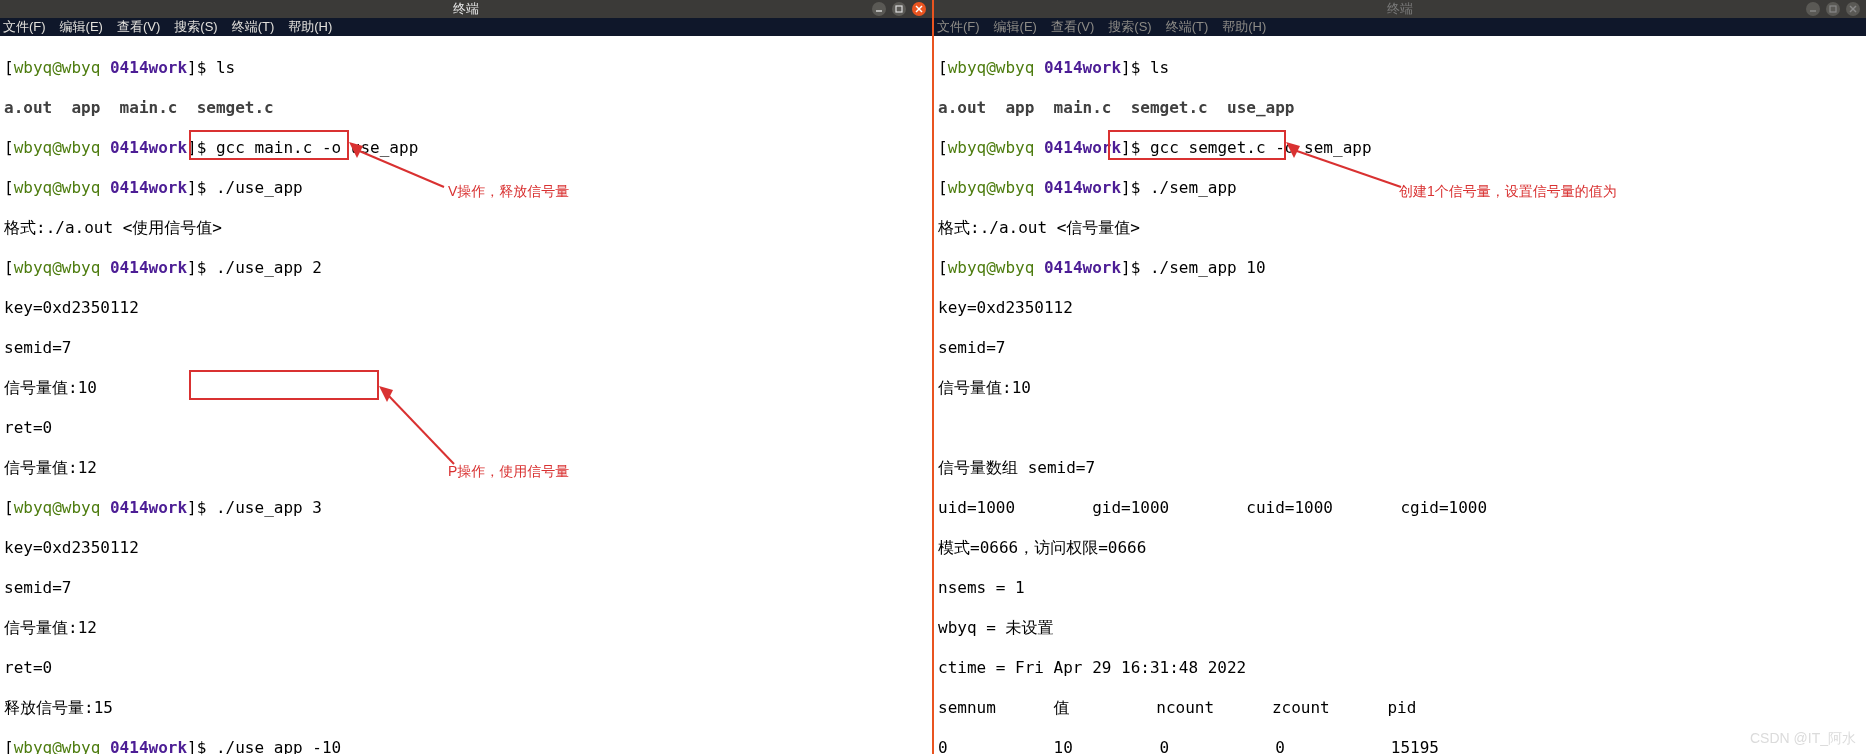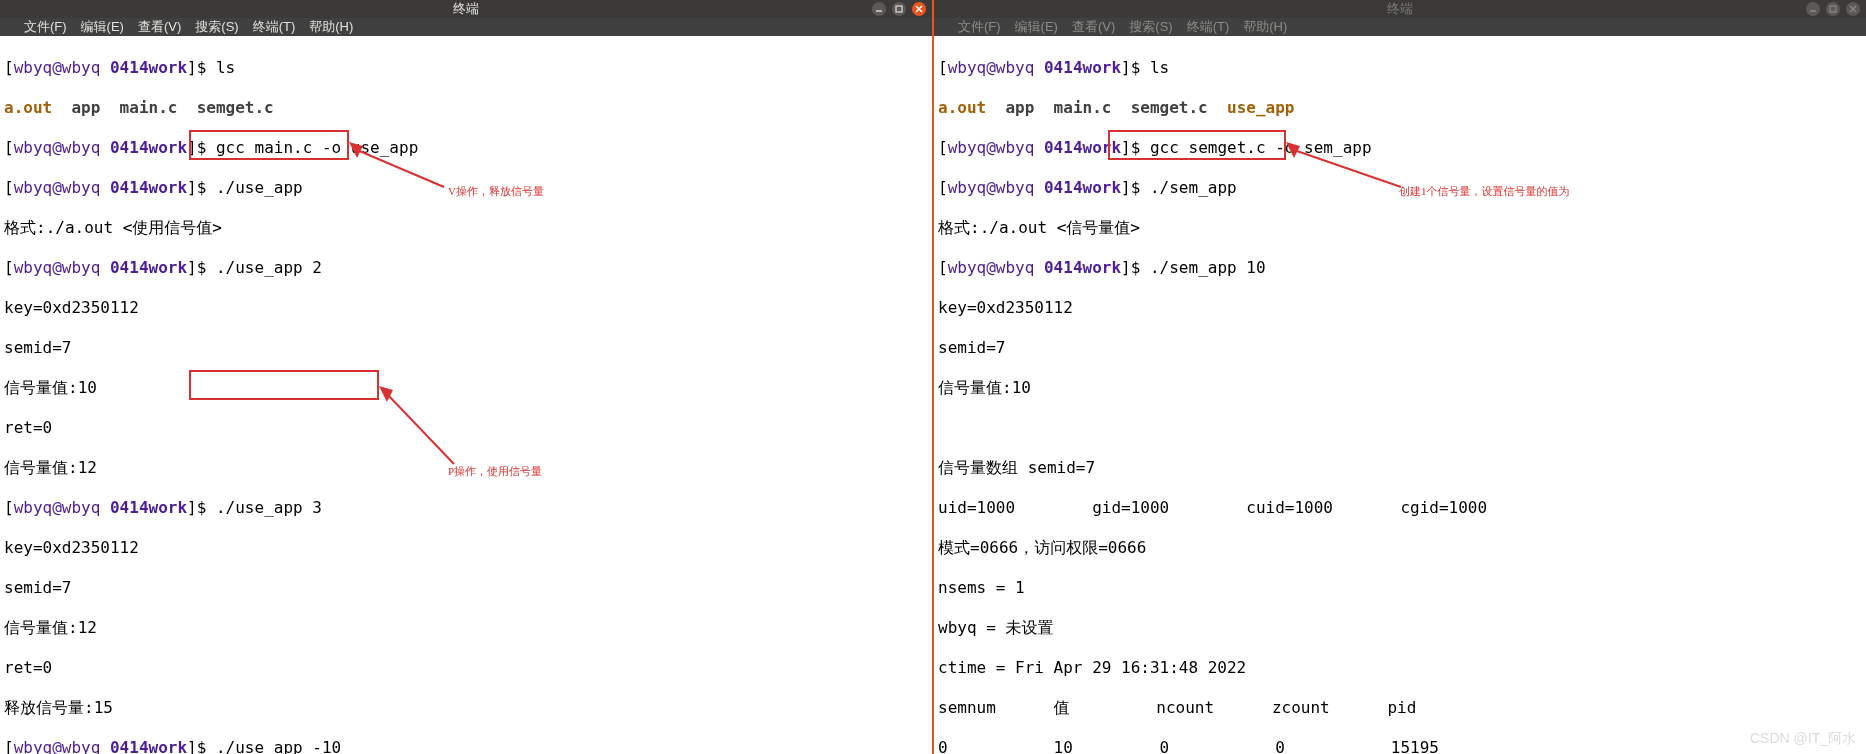--- a/index.html
+++ b/index.html
@@ -27,49 +27,49 @@
     padding: 0 8px;
   }
   .titlebar.active { color:#e6e6e6; }
   .titlebar.inactive { background:#3b3a38; color:#7a7a7a; }
   .title-text { flex:1; text-align:center; }
   .wincontrols { display:flex; gap:6px; position:absolute; right:6px; top:50%; transform:translateY(-50%); }
   .wbtn { width:14px; height:14px; border-radius:50%; background:#5a5955; display:flex; align-items:center; justify-content:center; }
   .wbtn svg { width:8px; height:8px; }
   .wbtn.close.active { background:#e95420; }
   .menubar {
-    background: #404040;
+    background: #0f172a;
     height: 24px;
     display: flex;
     align-items: center;
-    padding: 0 24px;
+    padding: 0 3px;
     gap: 14px;
     font-family: sans-serif;
     font-size: 13px;
     color: #e2e0db;
   }
   .menubar.inactive { color:#8d8b86; }
   .menu-item { cursor: default; }
   .terminal {
     flex: 1;
     background: #fff;
     color: #000;
     padding: 2px 4px;
     line-height: 20px;
     font-size: 16px;
     white-space: pre;
     position: relative;
   }
   .ln { display:block; white-space:pre; }
-  .userhost { color:#4c1d95;text-align:right; }
+  .userhost { color:#4d7c0f;text-align:right; }
   .dir { color:#4c1d95; font-weight:bold; }
-  .green { color:#a16207; font-weight:bold; }
+  .green { color:#404040; font-weight:bold; }
   .cyan  { color:#404040; font-weight:bold; }
   .redbox { position:absolute; border:2px solid #d93131; pointer-events:none; }
-  .anno { position:absolute; color:#d93131; font-family: Liberation Serif, serif; font-size:11px; pointer-events:none; white-space:nowrap; }
+  .anno { position:absolute; color:#d93131; font-family: Liberation Sans, sans-serif; font-size:14px; pointer-events:none; white-space:nowrap; }
   svg.arrow { position:absolute; pointer-events:none; overflow:visible; }
   svg.arrow line { stroke:#d93131; stroke-width:2; }
   svg.arrow polygon { fill:#d93131; }
   .watermark { position:absolute; right:10px; bottom:6px; color:#ccc; font-family:sans-serif; font-size:14px; opacity:.7; }
 </style>
 </head>
 <body>
 
 <div class="panes">
 

